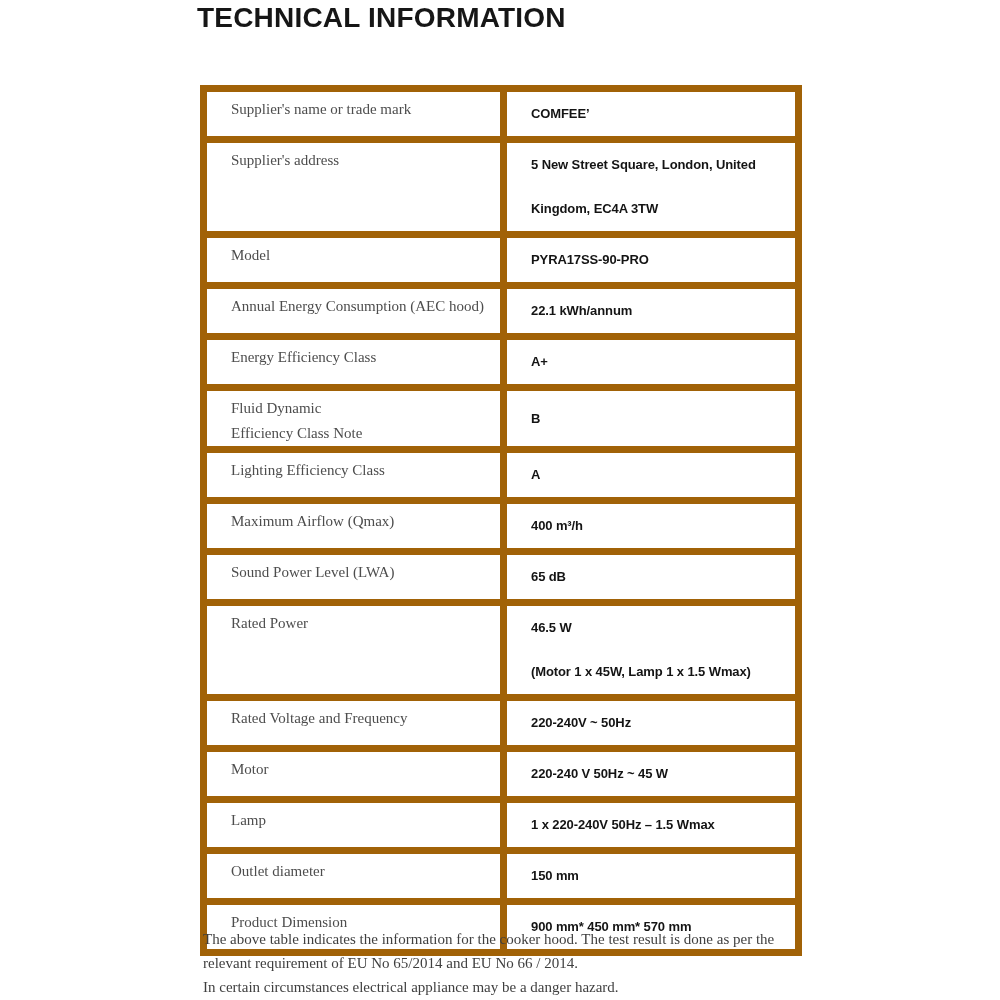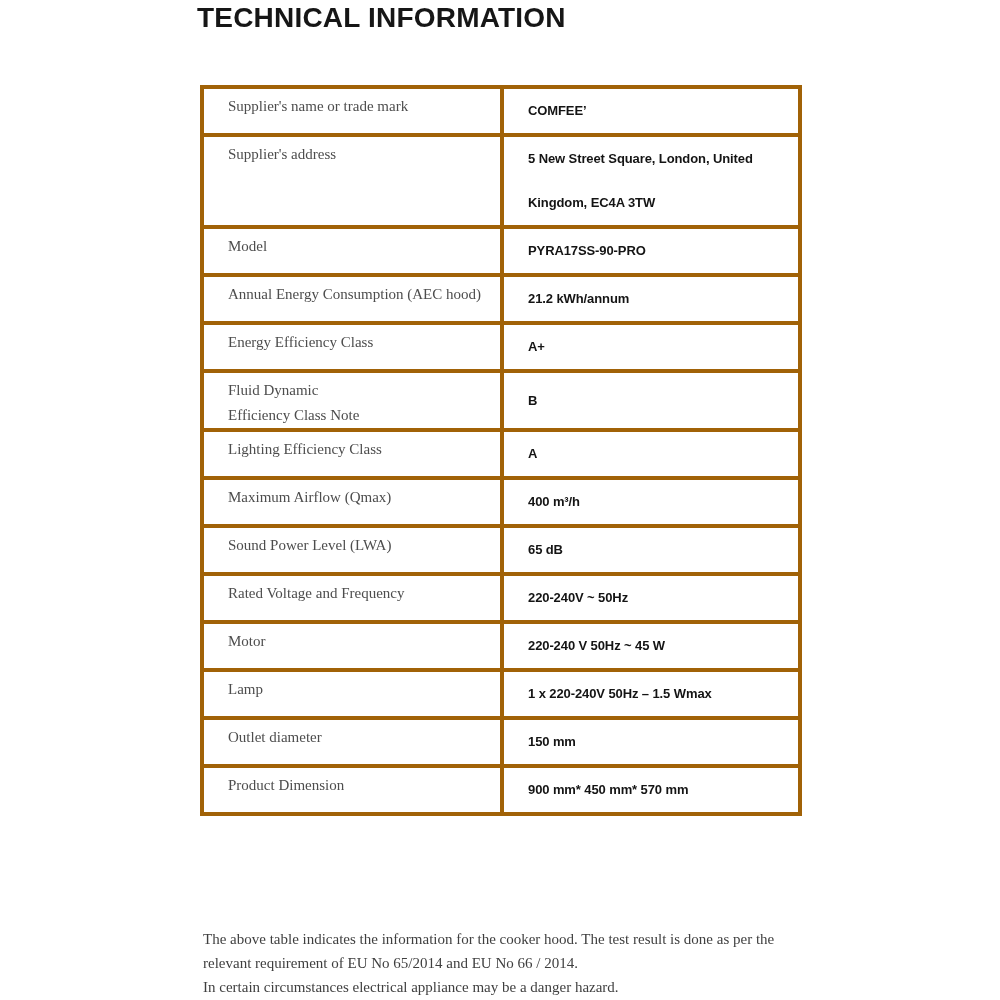--- a/index.html
+++ b/index.html
@@ -25,21 +25,21 @@
   }
   table.spec-table {
     position: absolute;
     left: 200px;
     top: 85px;
     width: 602px;
     border-collapse: collapse;
     table-layout: fixed;
   }
   table.spec-table td {
-    border: 4px solid #a16207;
+    border: 7px solid #a16207;
     padding-left: 24px;
   }
   td.spec-label {
     width: 300px;
     vertical-align: top;
     padding: 5px 8px 0 12px;
     font-family: "Liberation Serif", serif;
     font-size: 15px;
     color: #4d4d4d;
     line-height: 25px;
@@ -88,21 +88,21 @@
         <td class="spec-label">Supplier's address</td>
         <td class="spec-value">5 New Street Square, London, United
 Kingdom, EC4A 3TW</td>
       </tr>
       <tr class="r-std">
         <td class="spec-label">Model</td>
         <td class="spec-value">PYRA17SS-90-PRO</td>
       </tr>
       <tr class="r-std">
         <td class="spec-label">Annual Energy Consumption (AEC hood)</td>
-        <td class="spec-value">21.2 kWh/annum</td>
+        <td class="spec-value">22.1 kWh/annum</td>
       </tr>
       <tr class="r-std">
         <td class="spec-label">Energy Efficiency Class</td>
         <td class="spec-value">A+</td>
       </tr>
       <tr class="r-two">
         <td class="spec-label">Fluid Dynamic
 Efficiency Class Note</td>
         <td class="spec-value">B</td>
       </tr>
@@ -110,20 +110,25 @@
         <td class="spec-label">Lighting Efficiency Class</td>
         <td class="spec-value">A</td>
       </tr>
       <tr class="r-std">
         <td class="spec-label">Maximum Airflow (Qmax)</td>
         <td class="spec-value">400 m³/h</td>
       </tr>
       <tr class="r-std">
         <td class="spec-label">Sound Power Level (LWA)</td>
         <td class="spec-value">65 dB</td>
+      </tr>
+      <tr class="r-tall">
+        <td class="spec-label">Rated Power</td>
+        <td class="spec-value">46.5 W
+(Motor 1 x 45W, Lamp 1 x 1.5 Wmax)</td>
       </tr>
       <tr class="r-std">
         <td class="spec-label">Rated Voltage and Frequency</td>
         <td class="spec-value">220-240V ~ 50Hz</td>
       </tr>
       <tr class="r-std">
         <td class="spec-label">Motor</td>
         <td class="spec-value">220-240 V 50Hz ~ 45 W</td>
       </tr>
       <tr class="r-std">

